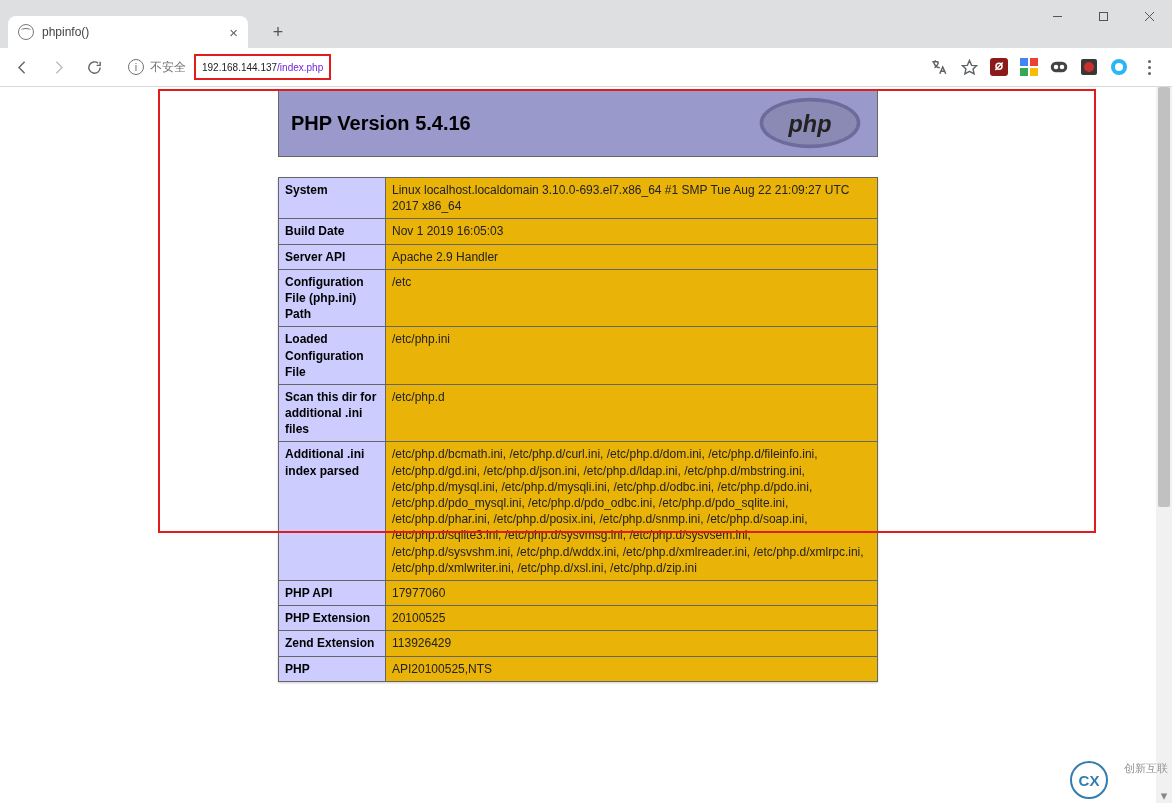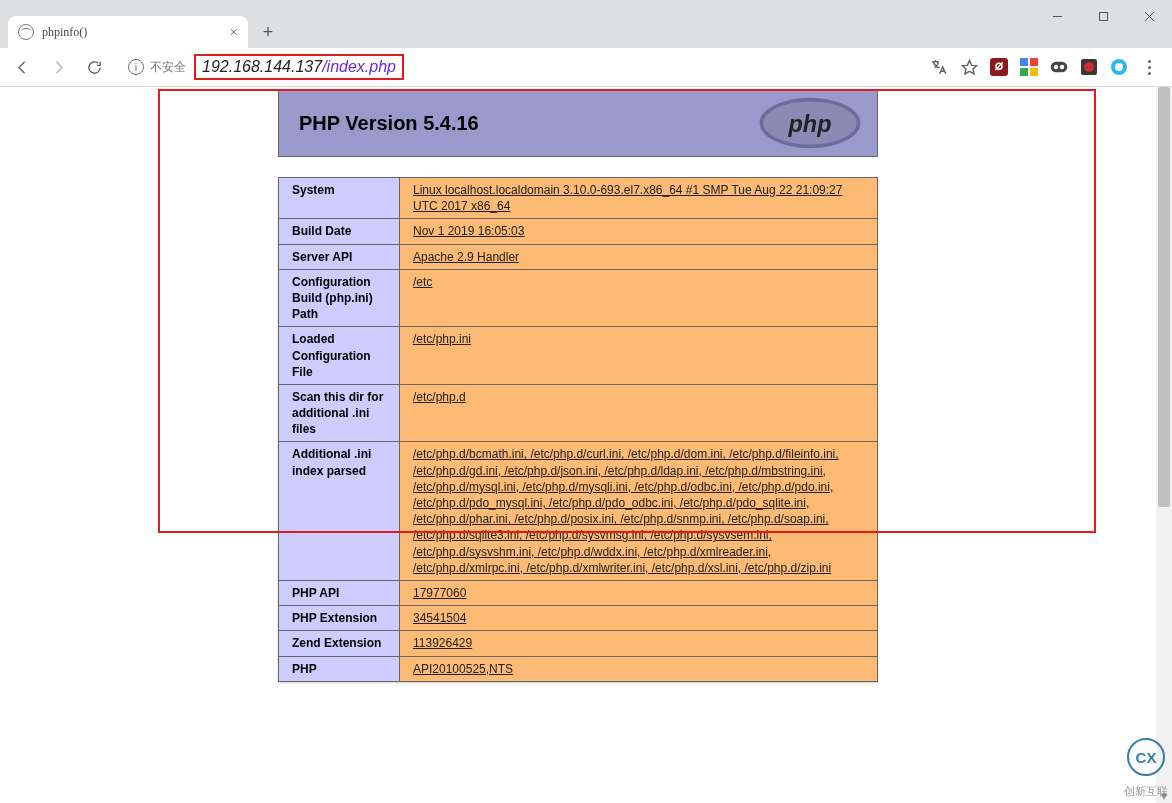--- a/index.html
+++ b/index.html
@@ -5,37 +5,37 @@
   html,body{margin:0;padding:0;height:100%;font-family:"Microsoft YaHei","Segoe UI",Arial,sans-serif;font-size:13px;background:#fff;overflow:hidden;}
   .browser{width:1172px;height:803px;display:flex;flex-direction:column;background:#fff;position:relative;}
 
   
   .win-ctrls{position:absolute;top:0;right:0;height:32px;display:flex;align-items:center;z-index:100;}
   .win-btn{width:46px;height:32px;display:flex;align-items:center;justify-content:center;color:#555;}
   .win-btn svg{width:11px;height:11px;}
 
   
   .tabstrip{height:40px;background:#dedfe1;display:flex;align-items:flex-end;padding-top:8px;padding-left:8px;position:relative;}
-  .tab{display:flex;align-items:center;background:#fff;border-top-left-radius:8px;border-top-right-radius:8px;height:32px;min-width:220px;padding:0 10px;margin-right:2px;font-size:12px;color:#444;font-family:Liberation Serif, serif;}
+  .tab{display:flex;align-items:center;background:#fff;border-top-left-radius:8px;border-top-right-radius:8px;height:32px;min-width:220px;padding:0 10px;margin-right:12px;font-size:12px;color:#444;}
   .tab .favicon{width:16px;height:16px;border:1.5px solid #777;border-radius:50%;margin-right:8px;position:relative;box-sizing:border-box;}
   .tab .favicon::before{content:"";position:absolute;top:3px;left:2px;right:2px;border-top:1.5px solid #777;border-radius:50%;height:4px;}
   .tab .close{margin-left:auto;color:#666;font-size:15px;line-height:1;}
   .newtab{width:28px;height:28px;display:flex;align-items:center;justify-content:center;color:#555;font-size:18px;margin-left:4px;margin-bottom:2px;}
 
   
   .addrbar{height:38px;background:#fff;border-bottom:1px solid #d8d8d8;display:flex;align-items:center;padding:0 8px;gap:8px;}
   .nav-btn{width:28px;height:28px;display:flex;align-items:center;justify-content:center;color:#666;}
   .nav-btn.disabled{color:#bcbcbc;}
   .nav-btn svg{width:17px;height:17px;stroke:currentColor;fill:none;stroke-width:2;}
   .reload-btn svg{width:17px;height:17px;stroke:currentColor;fill:none;stroke-width:2;}
   .url-zone{flex:1;display:flex;align-items:center;height:30px;border-radius:15px;background:#fff;padding:0 4px;}
   .sec-ind{display:flex;align-items:center;padding:0 8px;color:#727272;font-size:12px;border-right:none;}
   .sec-ind .info-icon{width:16px;height:16px;border:1.5px solid #727272;border-radius:50%;display:flex;align-items:center;justify-content:center;font-size:11px;margin-right:6px;box-sizing:border-box;}
   .url-highlight{border:2px solid #e21b1b;padding:2px 6px;display:flex;align-items:center;height:26px;box-sizing:border-box;}
-  .url-text{color:#202124;font-size:16px;font-style:italic;}
+  .url-text{color:#202124;font-size:10px;}
   .url-path{color:#6d28d9;}
   .ext-icons{display:flex;align-items:center;gap:12px;padding:0 6px;}
   .ext{width:18px;height:18px;display:flex;align-items:center;justify-content:center;font-size:14px;}
   .menu-dots{display:flex;flex-direction:column;gap:3px;align-items:center;justify-content:center;}
   .menu-dots span{width:3px;height:3px;background:#5f6368;border-radius:50%;}
 
   
   .viewport{flex:1;position:relative;overflow:hidden;background:#fff;}
   .scroll-area{position:absolute;top:0;left:0;right:16px;bottom:0;overflow:hidden;}
   .scrollbar{position:absolute;top:0;right:0;width:16px;bottom:0;background:#f1f1f1;}
@@ -43,31 +43,31 @@
   .scrollbar .arrow{position:absolute;left:0;right:0;height:16px;display:flex;align-items:center;justify-content:center;color:#888;}
   .scrollbar .arrow.up{top:0;}
   .scrollbar .arrow.down{bottom:0;}
 
   
   .annot{position:absolute;border:2px solid #e21b1b;top:2px;left:158px;width:934px;height:440px;pointer-events:none;z-index:60;}
 
   
   .page{width:600px;margin:0 auto;padding-top:2px;}
   .php-header{border:1px solid #666;background:#9999cc;height:66px;display:flex;align-items:center;justify-content:space-between;padding:0 12px;margin-bottom:20px;}
-  .php-header h1{margin:8px;font-size:20px;font-weight:700;color:#000;font-family:Arial,sans-serif;}
+  .php-header h1{margin:0;font-size:20px;font-weight:700;color:#000;font-family:Arial,sans-serif;}
   .php-logo{width:110px;height:54px;}
   .php-logo svg{width:100%;height:100%;}
 
   table.info{width:100%;border-collapse:collapse;box-shadow:0 1px 2px rgba(0,0,0,0.2);}
-  table.info td{border:1px solid #666;padding:4px 13px;font-size:12px;vertical-align:top;font-family:Arial,sans-serif;line-height:1.35;}
+  table.info td{border:1px solid #666;padding:4px 6px;font-size:12px;vertical-align:top;font-family:Arial,sans-serif;line-height:1.35;}
   table.info td.k{background:#ccccff;font-weight:700;width:94px;word-wrap:break-word;}
-  table.info td.v{background:#fdba74;color:#222;text-decoration:underline;}
-
-  
-  .wm{position:absolute;right:4px;bottom:4px;opacity:0.9;z-index:60;display:flex;align-items:center;gap:8px;font-size:11px;color:#888;flex-direction:column;}
+  table.info td.v{background:#eab308;color:#222;}
+
+  
+  .wm{position:absolute;right:4px;bottom:4px;opacity:0.9;z-index:60;display:flex;align-items:flex-start;gap:16px;font-size:11px;color:#888;}
   .wm .logo{width:34px;height:34px;border:2px solid #1b6fa8;border-radius:50%;display:flex;align-items:center;justify-content:center;font-weight:700;color:#1b6fa8;font-size:15px;}
 </style>
 </head>
 <body>
 
 <div class="browser">
 
   <div class="win-ctrls">
     <div class="win-btn">
       <svg viewBox="0 0 11 11">
@@ -204,42 +204,42 @@
               </tr>
               <tr>
                 <td class="k">Build Date</td>
                 <td class="v">Nov 1 2019 16:05:03</td>
               </tr>
               <tr>
                 <td class="k">Server API</td>
                 <td class="v">Apache 2.9 Handler</td>
               </tr>
               <tr>
-                <td class="k">Configuration Build (php.ini) Path</td>
+                <td class="k">Configuration File (php.ini) Path</td>
                 <td class="v">/etc</td>
               </tr>
               <tr>
                 <td class="k">Loaded Configuration File</td>
                 <td class="v">/etc/php.ini</td>
               </tr>
               <tr>
                 <td class="k">Scan this dir for additional .ini files</td>
                 <td class="v">/etc/php.d</td>
               </tr>
               <tr>
                 <td class="k">Additional .ini index parsed</td>
                 <td class="v">/etc/php.d/bcmath.ini, /etc/php.d/curl.ini, /etc/php.d/dom.ini, /etc/php.d/fileinfo.ini, /etc/php.d/gd.ini, /etc/php.d/json.ini, /etc/php.d/ldap.ini, /etc/php.d/mbstring.ini, /etc/php.d/mysql.ini, /etc/php.d/mysqli.ini, /etc/php.d/odbc.ini, /etc/php.d/pdo.ini, /etc/php.d/pdo_mysql.ini, /etc/php.d/pdo_odbc.ini, /etc/php.d/pdo_sqlite.ini, /etc/php.d/phar.ini, /etc/php.d/posix.ini, /etc/php.d/snmp.ini, /etc/php.d/soap.ini, /etc/php.d/sqlite3.ini, /etc/php.d/sysvmsg.ini, /etc/php.d/sysvsem.ini, /etc/php.d/sysvshm.ini, /etc/php.d/wddx.ini, /etc/php.d/xmlreader.ini, /etc/php.d/xmlrpc.ini, /etc/php.d/xmlwriter.ini, /etc/php.d/xsl.ini, /etc/php.d/zip.ini</td>
               </tr>
               <tr>
                 <td class="k">PHP API</td>
                 <td class="v">17977060</td>
               </tr>
               <tr>
                 <td class="k">PHP Extension</td>
-                <td class="v">34541504</td>
+                <td class="v">20100525</td>
               </tr>
               <tr>
                 <td class="k">Zend Extension</td>
                 <td class="v">113926429</td>
               </tr>
               <tr>
                 <td class="k">PHP</td>
                 <td class="v">API20100525,NTS</td>
               </tr>
             </tbody>

